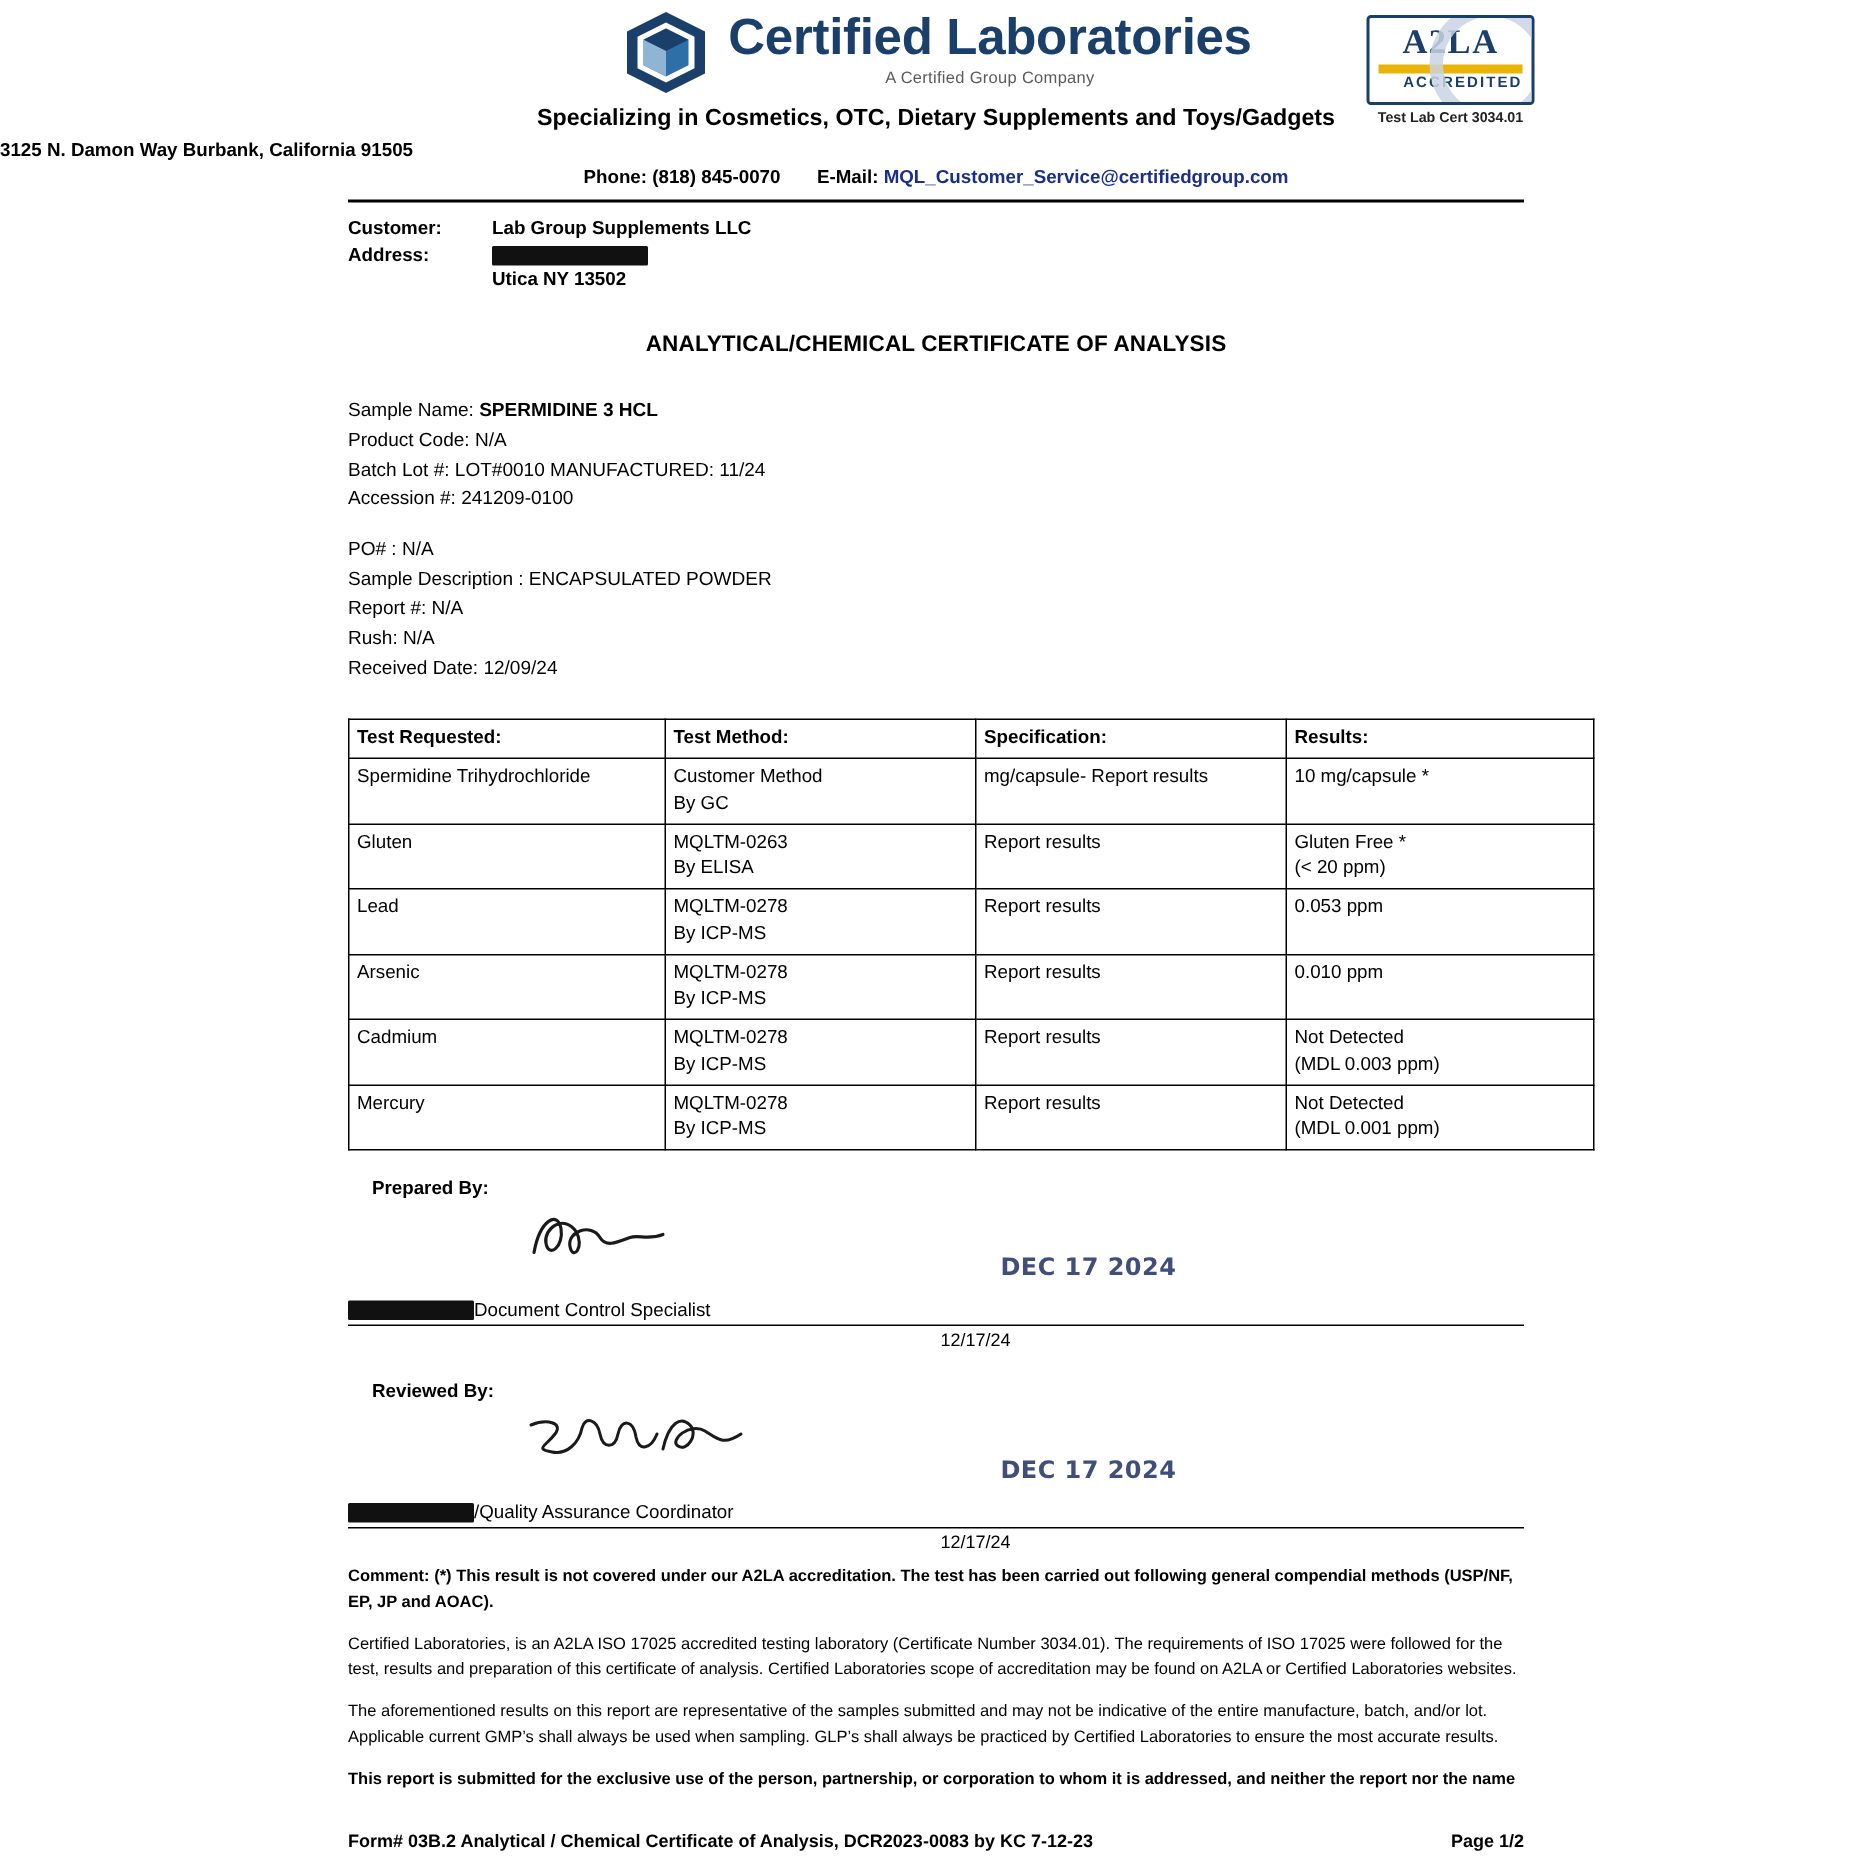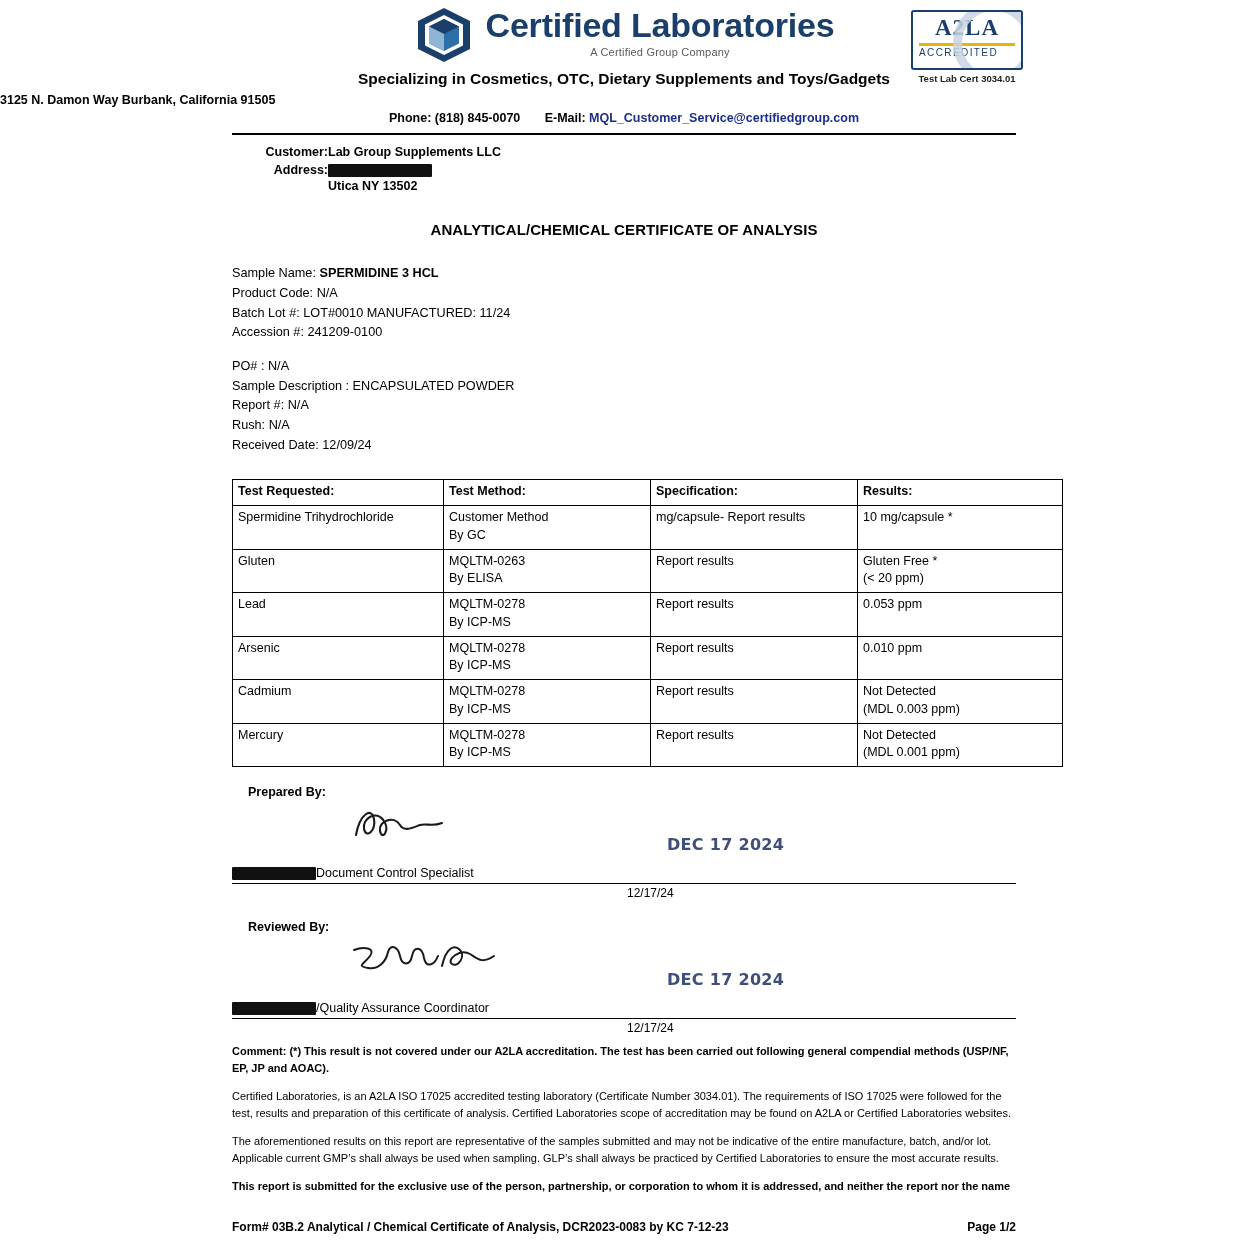--- a/index.html
+++ b/index.html
@@ -82,25 +82,25 @@
     font-size: 23px;
     font-weight: bold;
     color: #1b3f6b;
     letter-spacing: 1px;
     text-align: center;
     margin-top: 3px;
     font-family: "Liberation Serif", serif;
   }
   .accred-word {
     font-size: 10px;
-    font-weight: normal;
+    font-weight: bold;
     color: #1b3f6b;
     letter-spacing: 1.4px;
-    text-align: left;
-    border-top: 3px solid #eab308;
+    text-align: right;
+    border-top: 6px solid #eab308;
     margin: 2px 6px 0 6px;
     padding-top: 1px;
   }
   .accred-swoosh {
     position: absolute;
     right: -14px;
     top: -10px;
     width: 64px;
     height: 64px;
     border: 9px solid #c9d4e2;
@@ -139,21 +139,20 @@
 
   
   .cust {
     margin: 8px 0 0 232px;
     font-size: 12.5px;
   }
   .cust-row {
     display: flex;
     align-items: flex-start;
     line-height: 1.45;
-    text-align: right;
   }
   .cust-label {
     width: 96px;
     font-weight: bold;
   }
   .cust-value { font-weight: bold; }
   .redact {
     display: inline-block;
     background: #111;
     height: 13px;

